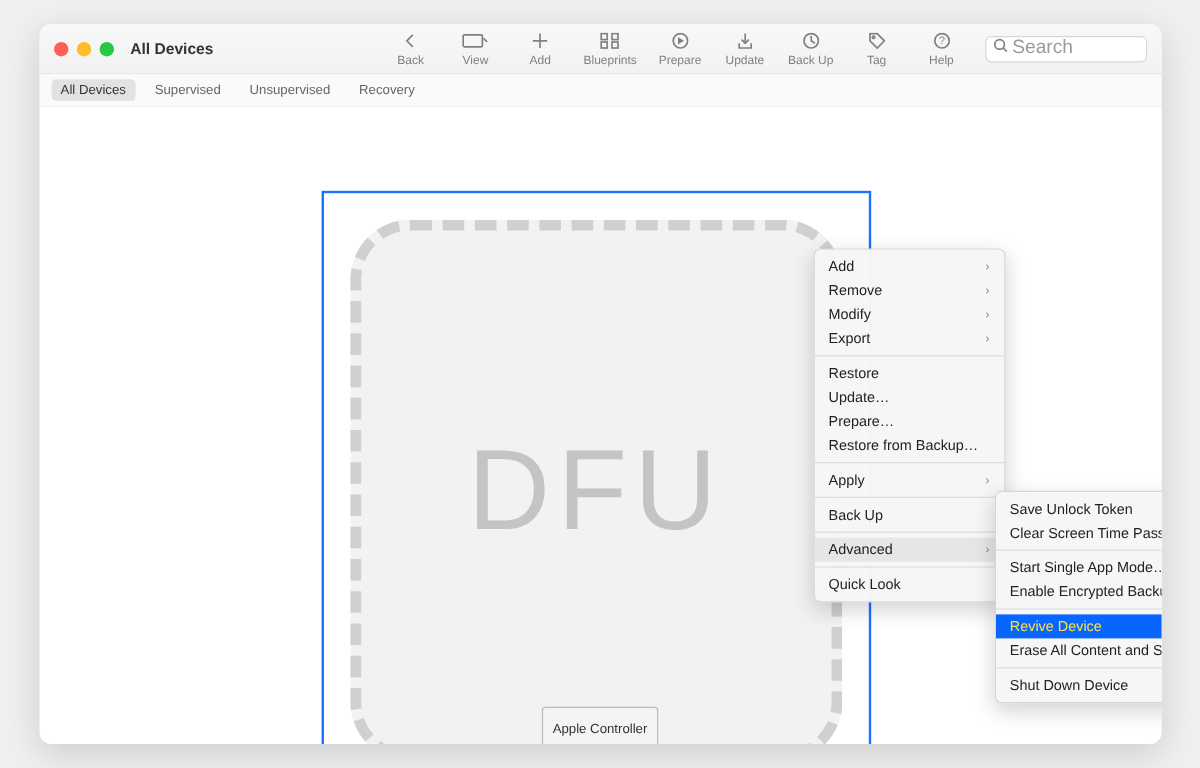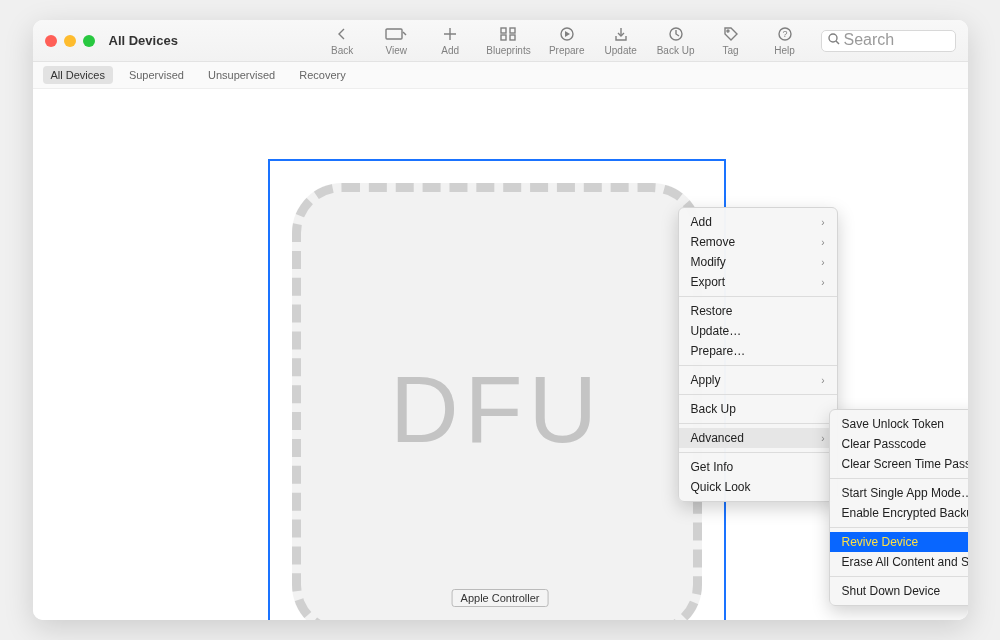--- a/index.html
+++ b/index.html
@@ -101,21 +101,21 @@
   font-weight: 300;
 }
 .device-label {
   position:absolute;
   left: 50%;
   transform: translateX(-50%);
   top: 500px;
   font-size: 11px;
   border:1px solid #bbb;
   background:#f4f4f4;
-  padding:2px 8px;
+  padding:12px 8px;
   border-radius:3px;
   color:#333;
 }
 .ctxmenu {
   position:absolute;
   background: rgba(246,246,246,0.98);
   border: 1px solid #d5d5d5;
   border-radius: 6px;
   box-shadow: 0 6px 18px rgba(0,0,0,0.18);
   font-size: 12px;
@@ -281,49 +281,46 @@
       <div class="sep"></div>
       <div class="mi">
           <span>Restore</span>
         </div>
       <div class="mi">
           <span>Update…</span>
         </div>
       <div class="mi">
           <span>Prepare…</span>
         </div>
+      <div class="mi">
+          <span>Restore from Backup…</span>
+        </div>
       <div class="sep"></div>
       <div class="mi">
           <span>Apply</span>
           <span class="chev">›</span>
         </div>
       <div class="sep"></div>
       <div class="mi">
           <span>Back Up</span>
         </div>
       <div class="sep"></div>
       <div class="mi hov">
           <span>Advanced</span>
           <span class="chev">›</span>
         </div>
       <div class="sep"></div>
       <div class="mi">
-          <span>Get Info</span>
-        </div>
-      <div class="mi">
           <span>Quick Look</span>
         </div>
     </div>
 
     <div class="ctxmenu menu2">
       <div class="mi">
           <span>Save Unlock Token</span>
-        </div>
-      <div class="mi">
-          <span>Clear Passcode</span>
         </div>
       <div class="mi">
           <span>Clear Screen Time Passcode</span>
         </div>
       <div class="sep"></div>
       <div class="mi">
           <span>Start Single App Mode…</span>
         </div>
       <div class="mi">
           <span>Enable Encrypted Backups…</span>

